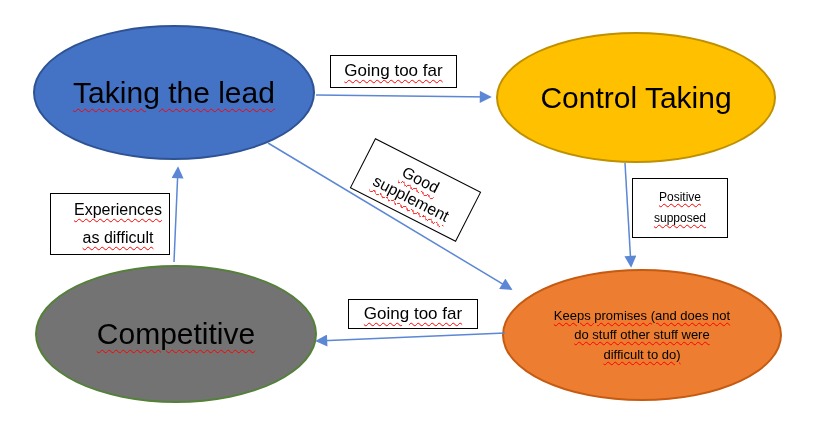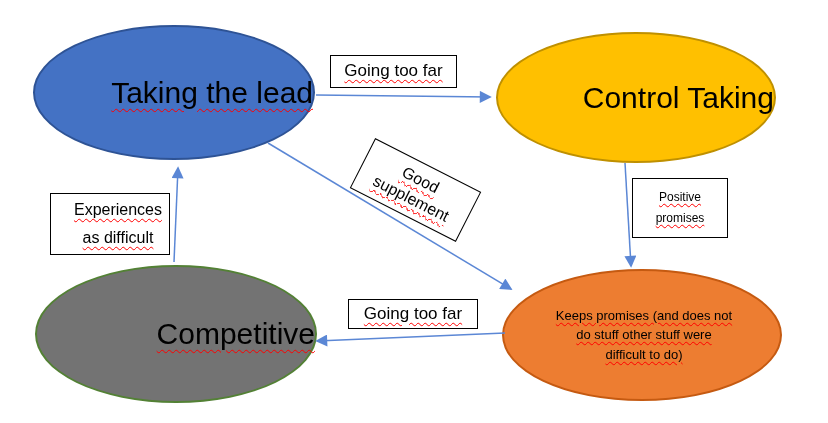--- a/index.html
+++ b/index.html
@@ -3,21 +3,21 @@
 <meta charset="utf-8">
 <style>
   html,body { margin:0; padding:0; background:#ffffff; }
   .canvas {
     position:relative; width:828px; height:423px; background:#ffffff;
     font-family:"Liberation Sans", sans-serif; overflow:hidden;
   }
   
   .node {
     position:absolute; border-radius:50%; box-sizing:border-box;
-    display:flex; align-items:center; justify-content:flex-end;
+    display:flex; align-items:center; justify-content:center;
     text-align:center; z-index:1;
   }
   #node-taking-the-lead { left:33px;  top:25px;  width:282px; height:135px; background:#4472C4; border:2px solid #2E5395; }
   #node-control-freak   { left:496px; top:32px;  width:280px; height:131px; background:#FFC000; border:2px solid #BF9000; }
   #node-competitive     { left:35px;  top:265px; width:282px; height:138px; background:#737373; border:2px solid #538135; }
   #node-keeps-promises  { left:502px; top:269px; width:280px; height:132px; background:#ED7D31; border:2px solid #C55A11; }
   .node-title { font-size:30px; color:#000; white-space:nowrap; }
   .node-text-small { font-size:13px; line-height:1.5; color:#000; width:272px; }
   
   .sq {
@@ -85,21 +85,21 @@
     <div class="sq">Going too far</div>
   </div>
 
   <div class="elabel" id="lbl-good-supp">
     <div class="sq">Good</div>
     <div class="sq">supplement</div>
   </div>
 
   <div class="elabel" id="lbl-positive">
     <div class="sq">Positive</div>
-    <div class="sq">promises</div>
+    <div class="sq">supposed</div>
   </div>
 
   <div class="elabel" id="lbl-experiences">
     <div class="sq">Experiences</div>
     <div class="sq">as difficult</div>
   </div>
 
   <div class="elabel" id="lbl-going-bottom">
     <div class="sq">Going too far</div>
   </div>

